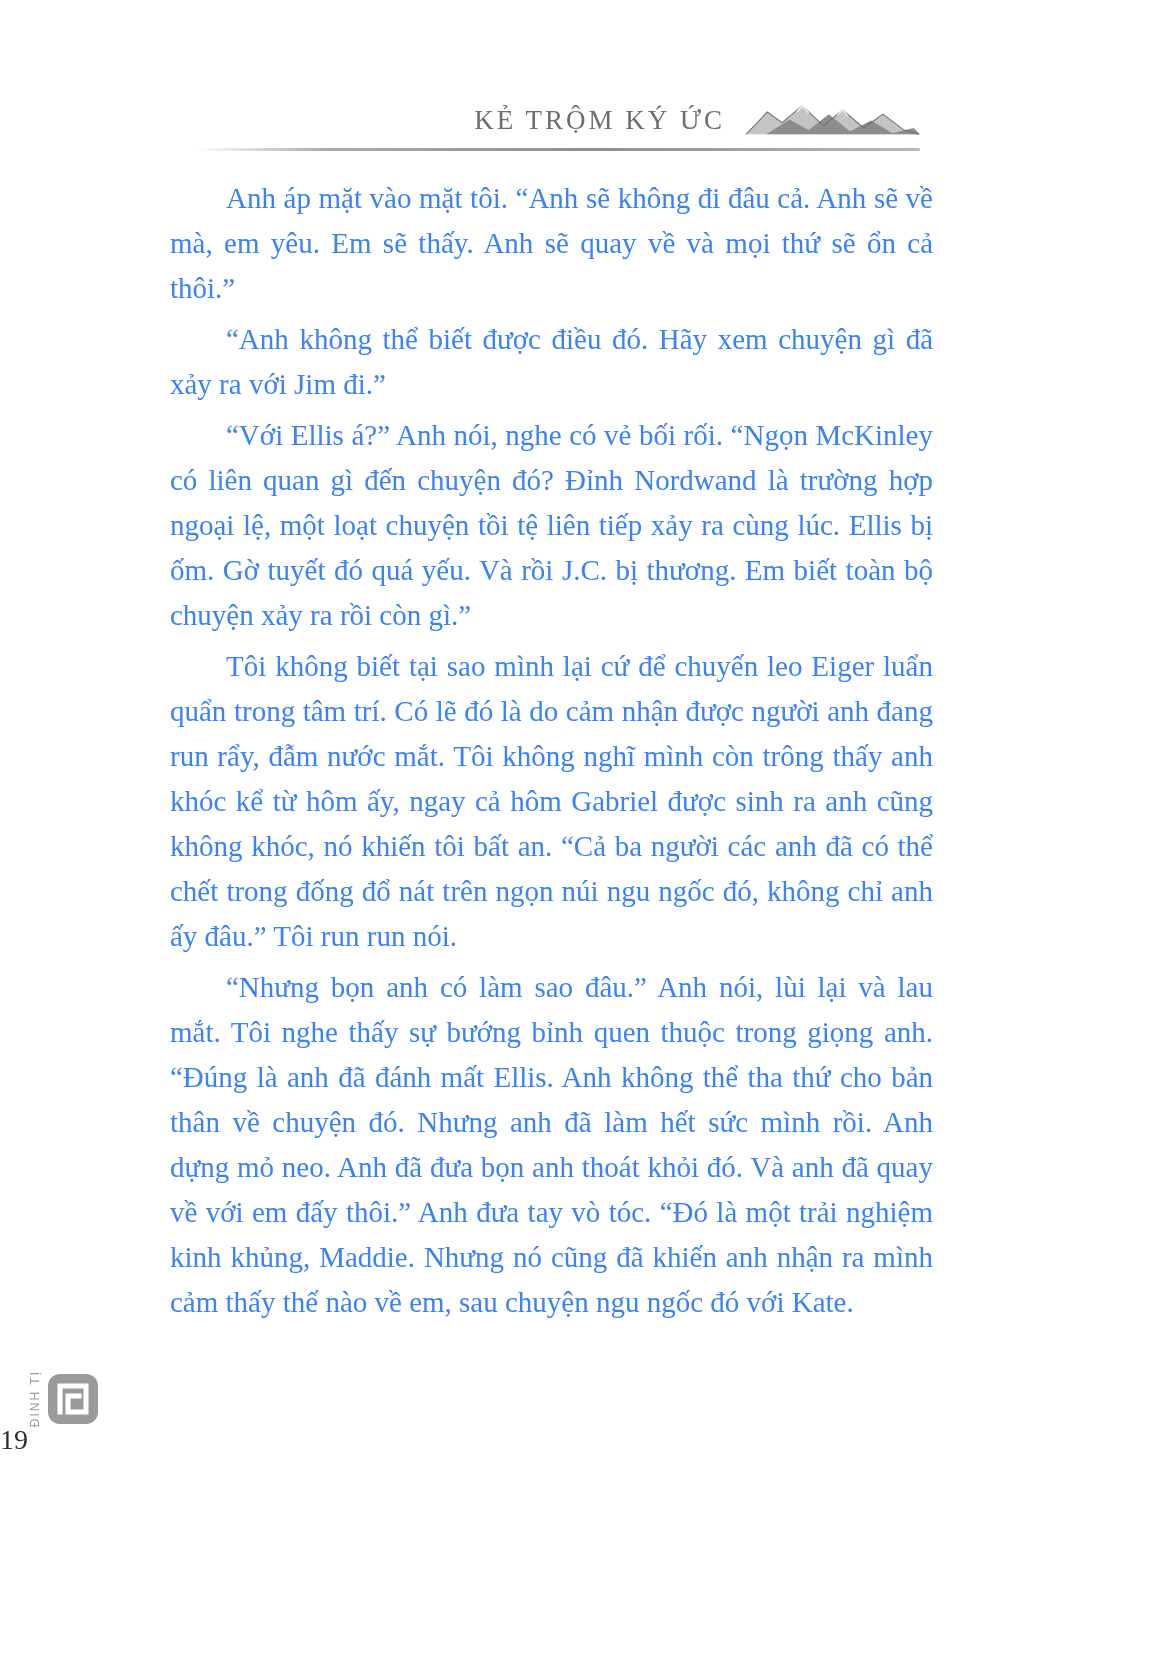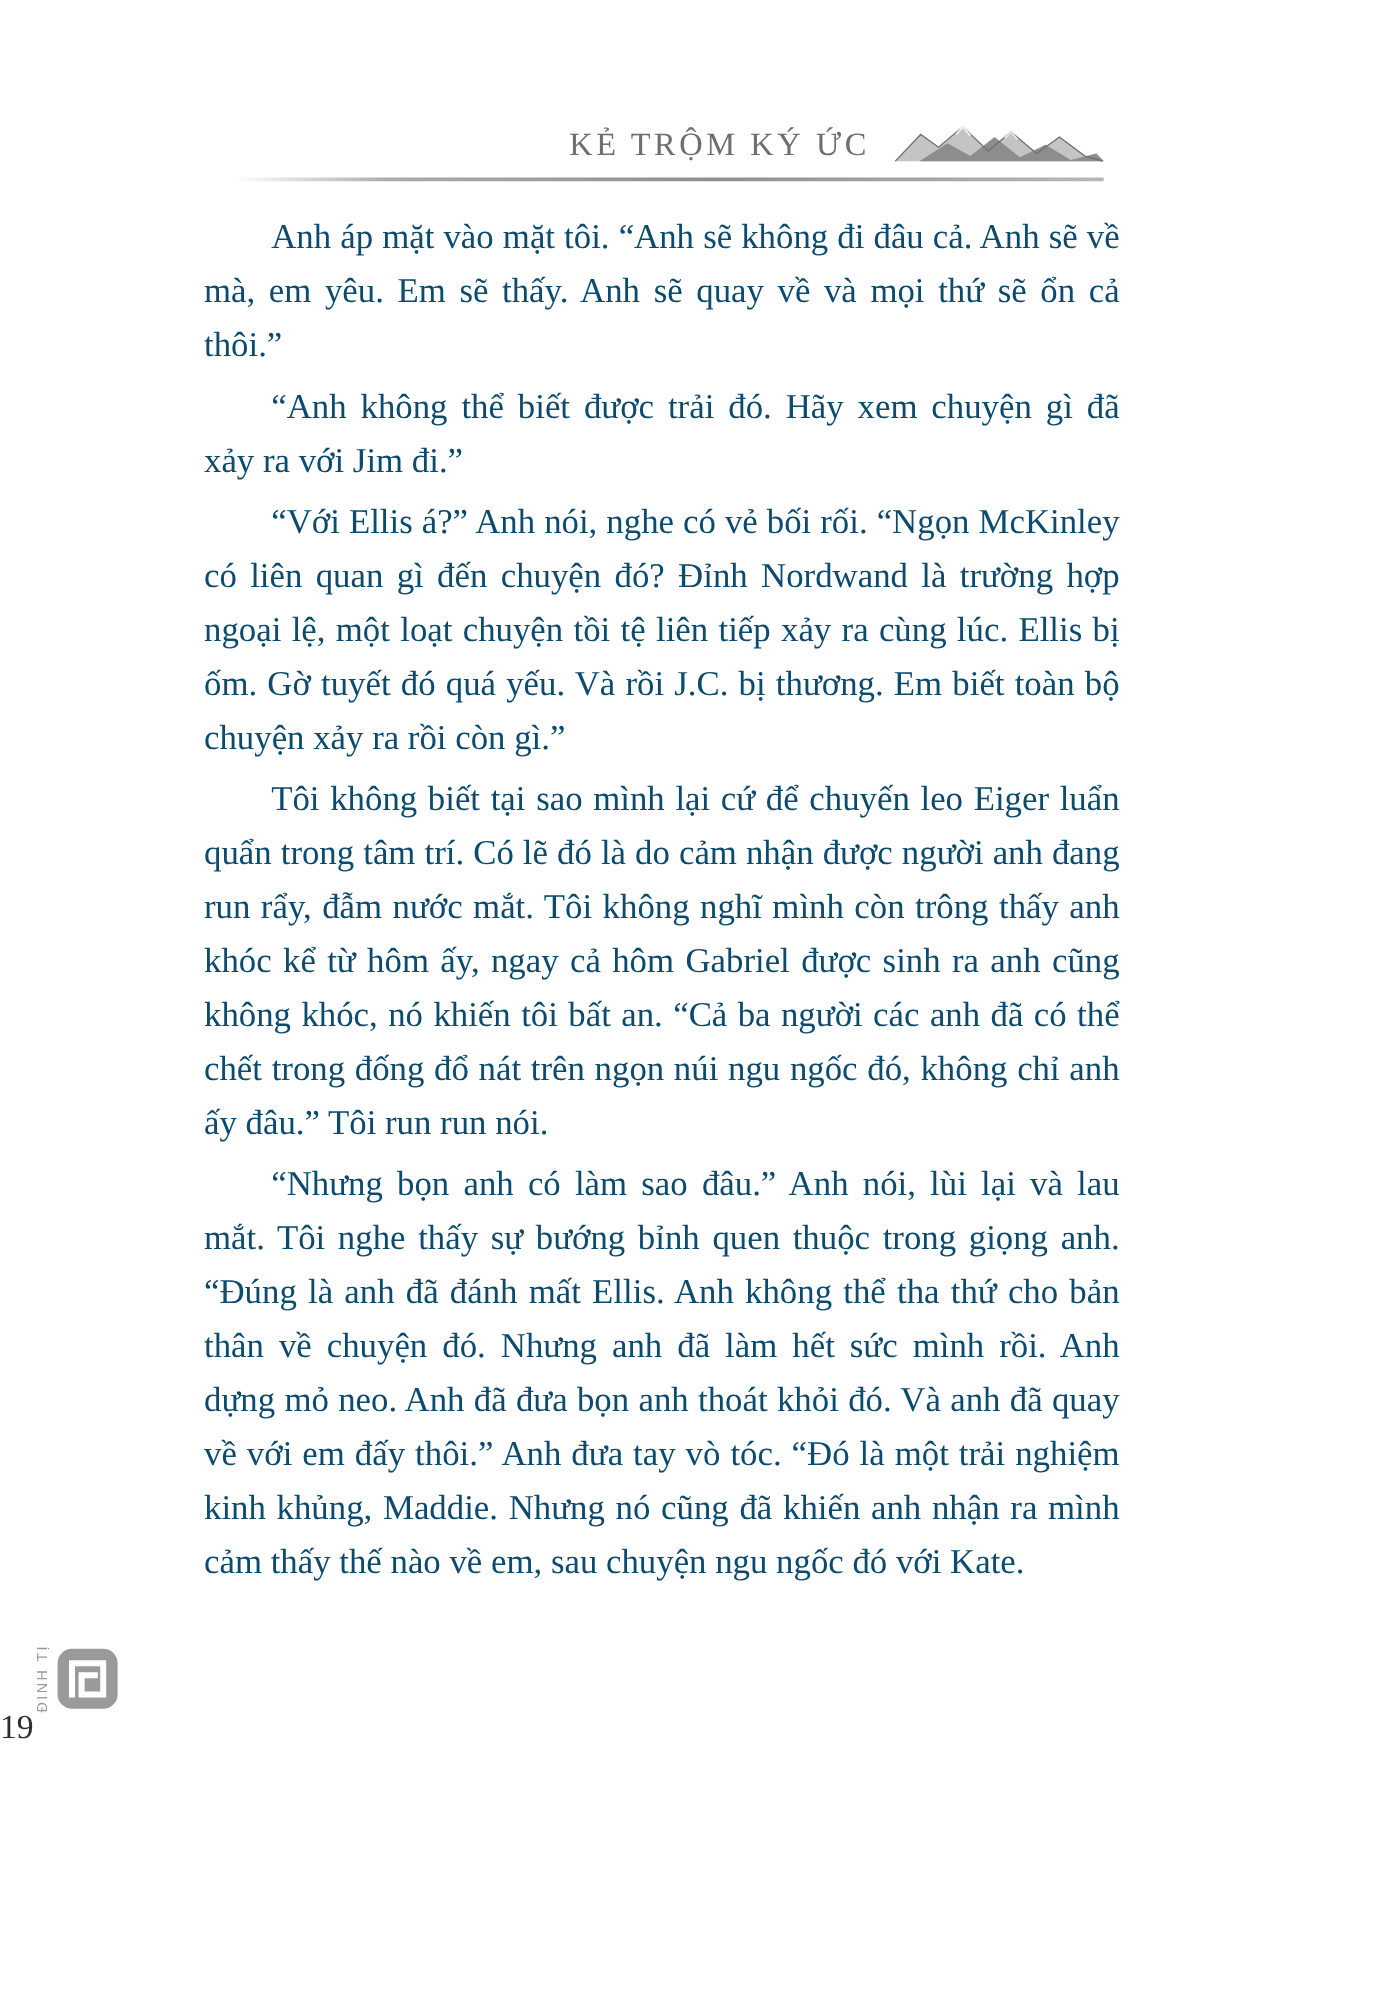--- a/index.html
+++ b/index.html
@@ -58,21 +58,21 @@
     top: 176px;
     left: 170px;
     width: 763px;
     text-align: justify;
   }
   .page-body p {
     margin: 0 0 6px 0;
     font-size: 29px;
     line-height: 45px;
     text-indent: 56px;
-    color: #0c4a6e;
+    color: #3b82f6;
   }
 
   
   .page-number {
     position: absolute;
     top: 1424px;
     left: 0;
     right: 0;
     text-align: left;
     font-size: 28px;
@@ -112,21 +112,21 @@
         <polyline points="2,62 42,20 70,40 108,8 148,46 184,16 224,50 260,24 300,54 328,62" fill="none" stroke="#6f6f6f" stroke-width="2"></polyline>
         <polyline points="98,20 108,8 120,22" fill="none" stroke="#efefef" stroke-width="3"></polyline>
         <polyline points="174,26 184,16 194,28" fill="none" stroke="#e6e6e6" stroke-width="3"></polyline>
       </svg>
     </div>
     <div class="header-rule"></div>
   </header>
 
   <main class="page-body">
     <p>Anh áp mặt vào mặt tôi. “Anh sẽ không đi đâu cả. Anh sẽ về mà, em yêu. Em sẽ thấy. Anh sẽ quay về và mọi thứ sẽ ổn cả thôi.”</p>
-    <p>“Anh không thể biết được trải đó. Hãy xem chuyện gì đã xảy ra với Jim đi.”</p>
+    <p>“Anh không thể biết được điều đó. Hãy xem chuyện gì đã xảy ra với Jim đi.”</p>
     <p>“Với Ellis á?” Anh nói, nghe có vẻ bối rối. “Ngọn McKinley có liên quan gì đến chuyện đó? Đỉnh Nordwand là trường hợp ngoại lệ, một loạt chuyện tồi tệ liên tiếp xảy ra cùng lúc. Ellis bị ốm. Gờ tuyết đó quá yếu. Và rồi J.C. bị thương. Em biết toàn bộ chuyện xảy ra rồi còn gì.”</p>
     <p>Tôi không biết tại sao mình lại cứ để chuyến leo Eiger luẩn quẩn trong tâm trí. Có lẽ đó là do cảm nhận được người anh đang run rẩy, đẫm nước mắt. Tôi không nghĩ mình còn trông thấy anh khóc kể từ hôm ấy, ngay cả hôm Gabriel được sinh ra anh cũng không khóc, nó khiến tôi bất an. “Cả ba người các anh đã có thể chết trong đống đổ nát trên ngọn núi ngu ngốc đó, không chỉ anh ấy đâu.” Tôi run run nói.</p>
     <p>“Nhưng bọn anh có làm sao đâu.” Anh nói, lùi lại và lau mắt. Tôi nghe thấy sự bướng bỉnh quen thuộc trong giọng anh. “Đúng là anh đã đánh mất Ellis. Anh không thể tha thứ cho bản thân về chuyện đó. Nhưng anh đã làm hết sức mình rồi. Anh dựng mỏ neo. Anh đã đưa bọn anh thoát khỏi đó. Và anh đã quay về với em đấy thôi.” Anh đưa tay vò tóc. “Đó là một trải nghiệm kinh khủng, Maddie. Nhưng nó cũng đã khiến anh nhận ra mình cảm thấy thế nào về em, sau chuyện ngu ngốc đó với Kate.</p>
   </main>
 
   <div class="publisher-logo">
     <span class="logo-text">ĐINH TỊ</span>
     <svg width="54" height="54" viewBox="0 0 54 54" xmlns="http://www.w3.org/2000/svg" aria-hidden="true">
       <rect x="2" y="2" width="50" height="50" rx="12" fill="#9a9a9a"></rect>
       <path d="M14 40 V14 H40 V40 H22 V24 H33" fill="none" stroke="#ffffff" stroke-width="5" stroke-linecap="square"></path>

